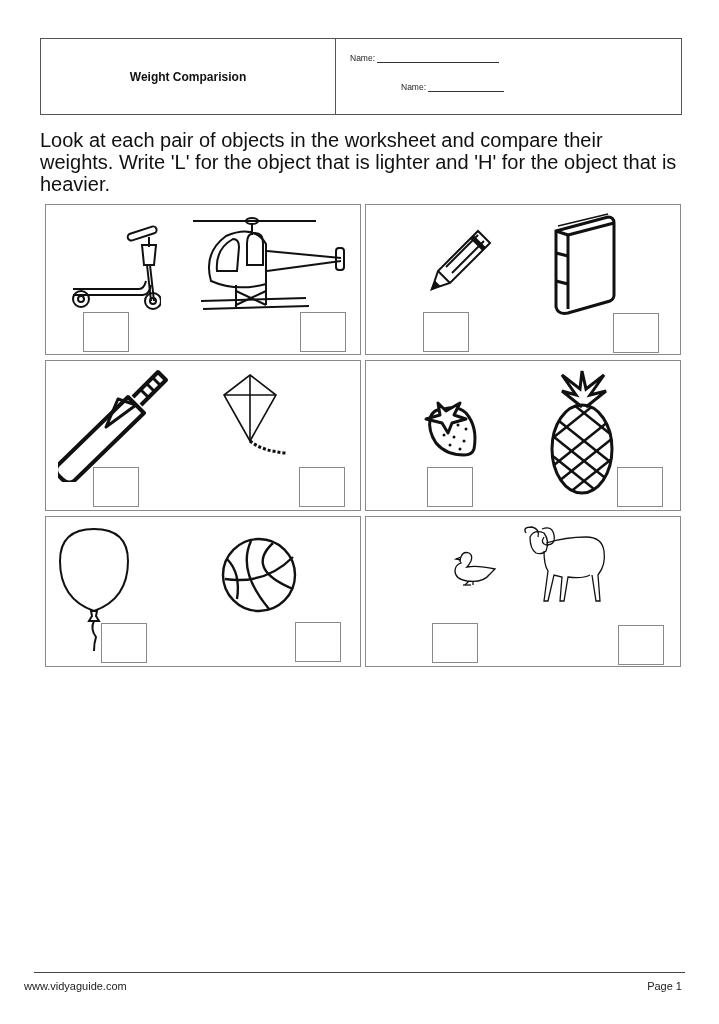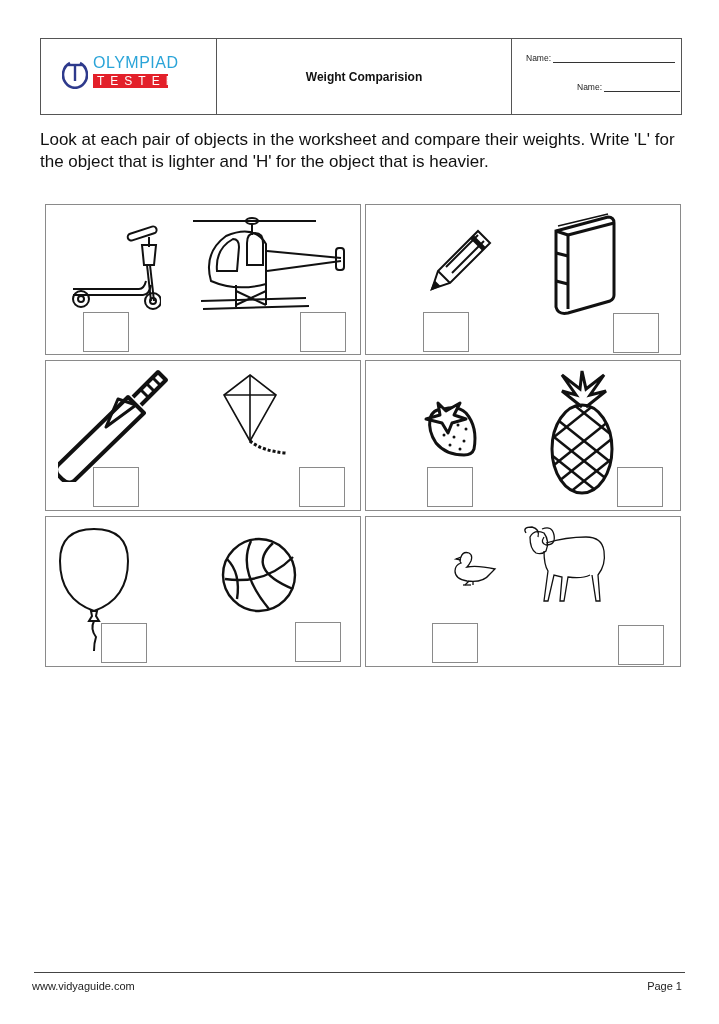--- a/index.html
+++ b/index.html
@@ -6,40 +6,31 @@
   body{width:719px;height:1024px;position:relative;font-family:"Liberation Sans",sans-serif;color:#111;overflow:hidden;}
   .hdr{position:absolute;left:40px;top:38px;width:642px;height:77px;border:1px solid #555;box-sizing:border-box;display:flex;}
   .hdr .logo{width:175px;border-right:1px solid #555;position:relative;}
   .hdr .title{width:294px;border-right:1px solid #555;display:flex;align-items:center;justify-content:center;font-weight:bold;font-size:12px;}
   .hdr .fields{flex:1;position:relative;font-size:8.5px;color:#222;}
   .fld{position:absolute;display:flex;align-items:flex-end;}
   .fld .line{border-bottom:1px solid #333;height:9px;margin-left:2px;}
   .logo-circ{position:absolute;left:21px;top:20px;width:26px;height:30px;}
   .logo-top{position:absolute;left:52px;top:15px;font-size:16px;color:#2aa4d8;letter-spacing:0.5px;font-weight:normal;}
   .logo-bot{position:absolute;left:52px;top:35px;width:75px;height:14px;background:#e3202a;color:#fff;font-size:12px;letter-spacing:6px;line-height:14px;padding-left:4px;box-sizing:border-box;}
-  .instr{position:absolute;left:40px;top:129px;width:640px;font-size:17px;line-height:22px;color:#111;}
+  .instr{position:absolute;left:40px;top:129px;width:640px;font-size:20px;line-height:22px;color:#111;}
   .panel{position:absolute;border:1px solid #8a8a8a;box-sizing:border-box;background:#fff;}
   .ansbox{position:absolute;border:1px solid #8a8a8a;box-sizing:border-box;width:46px;height:40px;background:#fff;}
   .pic{position:absolute;}
   .footline{position:absolute;left:34px;top:972px;width:651px;border-top:1px solid #444;}
   .foot{position:absolute;top:980px;font-size:11px;color:#222;}
 </style>
 </head>
 <body>
 
 <div class="hdr">
-  <div class="logo">
-    <svg class="logo-circ" viewBox="0 0 26 30">
-      <path d="M8 4 A12 13 0 1 0 18 4" fill="none" stroke="#2e3a8c" stroke-width="2.6"></path>
-      <line x1="6" y1="6" x2="20" y2="6" stroke="#2e3a8c" stroke-width="2.4"></line>
-      <line x1="13" y1="6" x2="13" y2="22" stroke="#2e3a8c" stroke-width="2.4"></line>
-    </svg>
-    <div class="logo-top">OLYMPIAD</div>
-    <div class="logo-bot">TESTER</div>
-  </div>
   <div class="title">Weight Comparision</div>
   <div class="fields">
     <div class="fld" style="left:14px;top:14px;">
       <span>Name:</span>
       <span class="line" style="width:122px;"></span>
     </div>
     <div class="fld" style="left:65px;top:43px;">
       <span>Name:</span>
       <span class="line" style="width:76px;"></span>
     </div>
@@ -215,14 +206,14 @@
       <path d="M14 12 q4 -8 14 -4 q6 8 2 18 q-4 4 -10 2 q-6 -4 -6 -16z"></path>
       <path d="M30 18 q20 -6 40 -6 q16 0 18 14 q2 14 -6 24 l2 26 h-4 l-4 -26"></path>
       <path d="M28 26 q0 14 4 20 l-4 30 h4 l6 -26 l8 2 l-2 24 h4 l4 -24 q14 2 22 -2"></path>
     </g>
   </svg>
   <div class="ansbox" style="left:66px;top:106px;"></div>
   <div class="ansbox" style="left:252px;top:108px;"></div>
 </div>
 
 <div class="footline"></div>
-<div class="foot" style="left:32px;">www.vidyaguide.com</div>
+<div class="foot" style="left:24px;">www.vidyaguide.com</div>
 <div class="foot" style="right:37px;">Page 1</div>
 
 </body></html>

